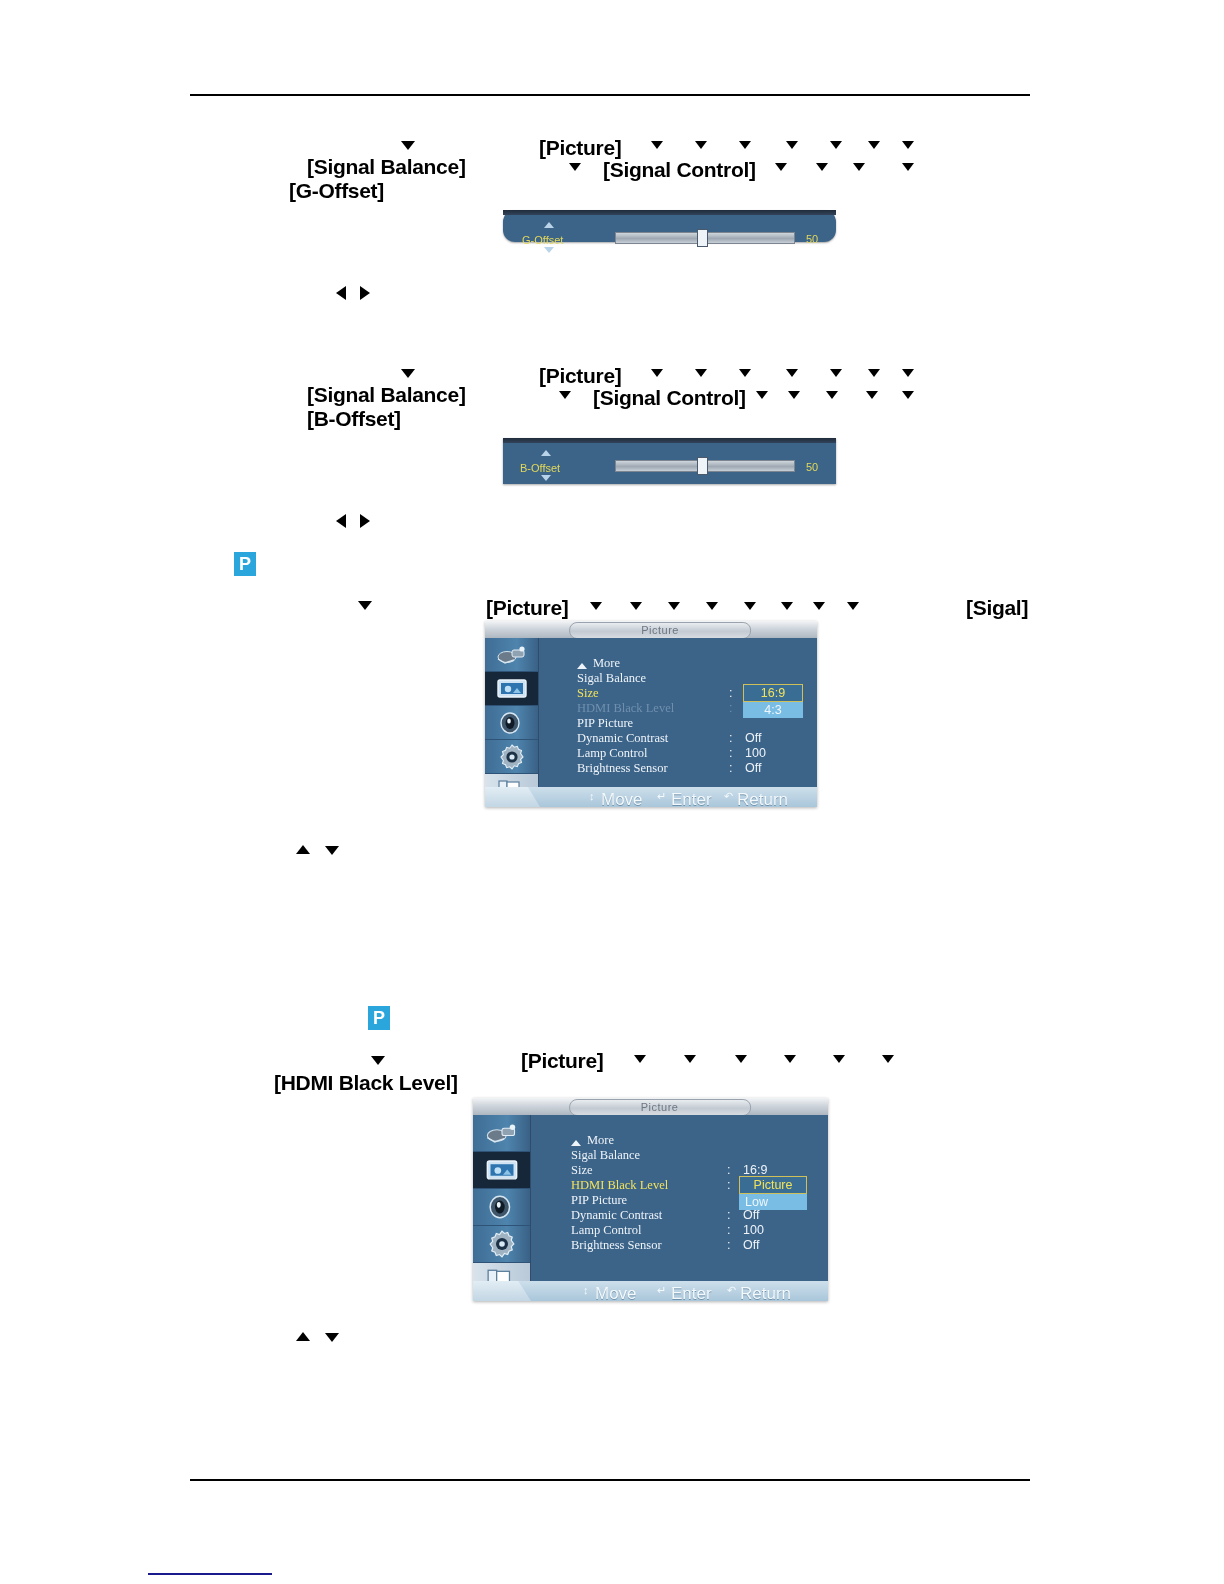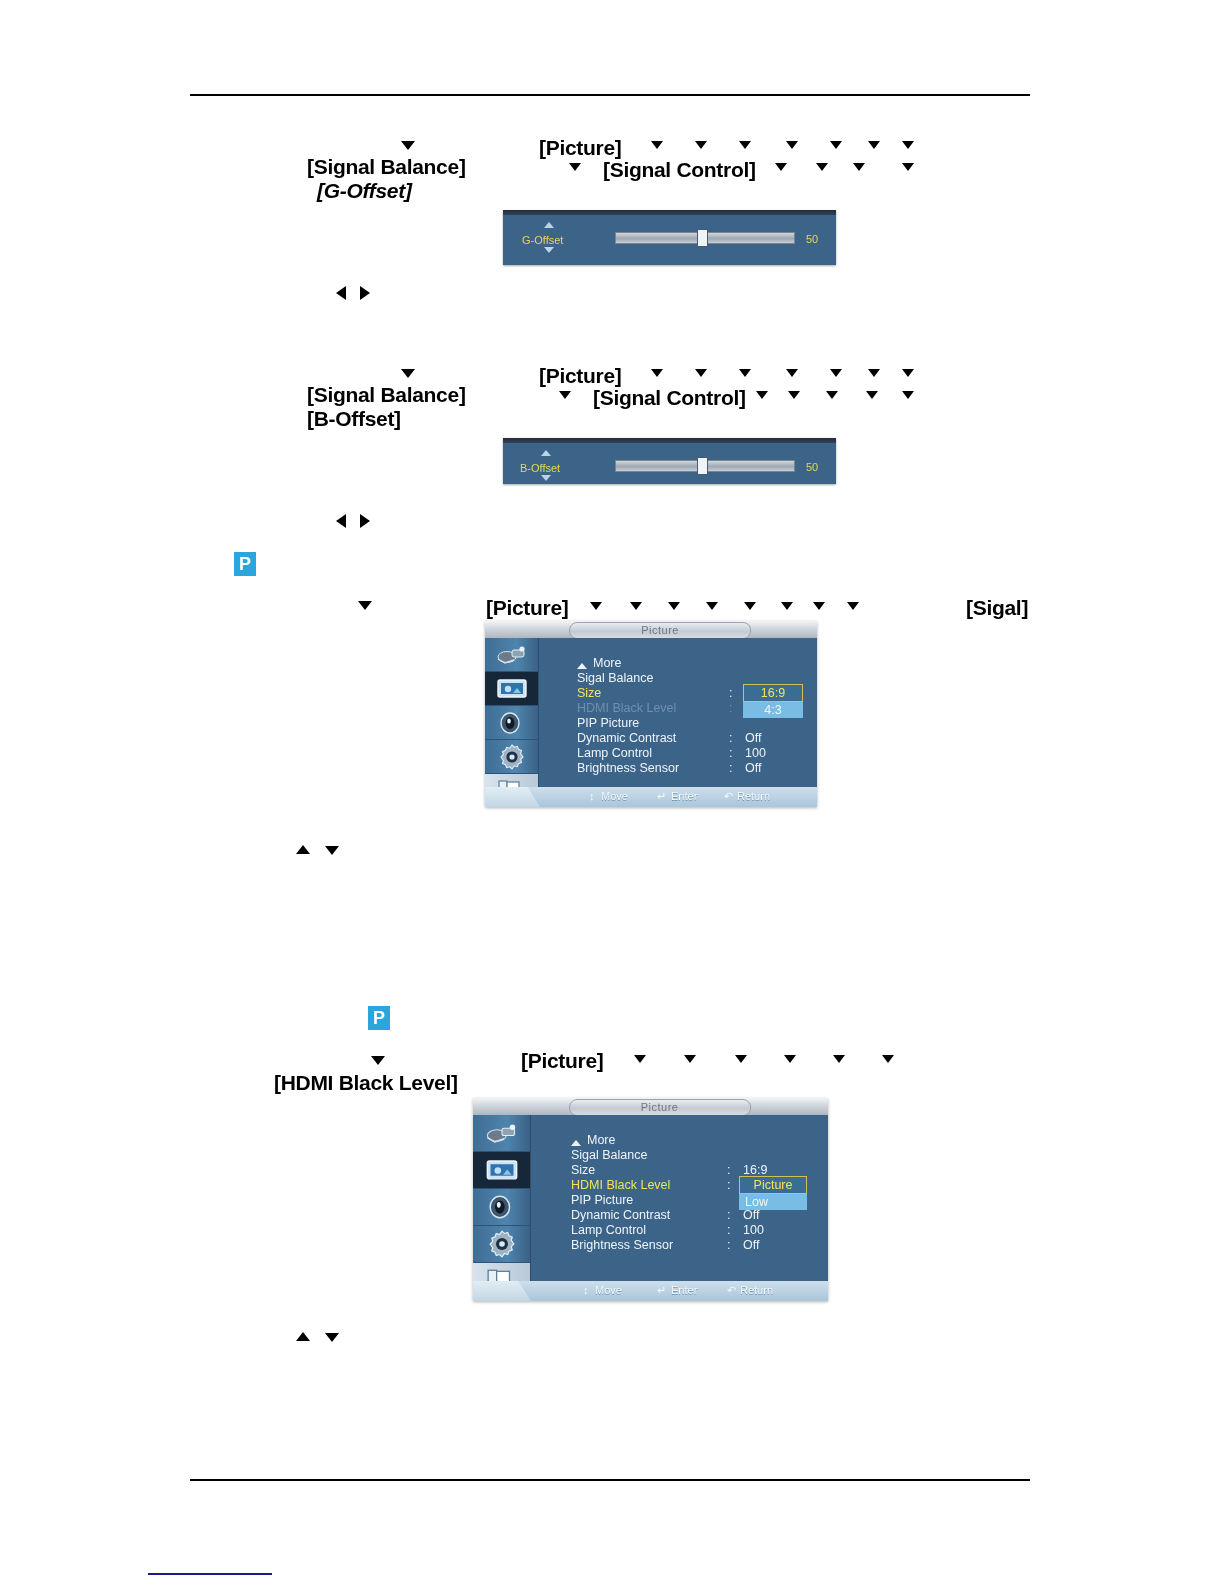--- a/index.html
+++ b/index.html
@@ -177,21 +177,21 @@
   }
   .osd-body{
     position:absolute;left:54px;top:17px;right:0;bottom:0;
     background:#3c6388;
   }
   .osd-row{
     position:absolute;
     left:38px;
     font-size:12.5px;
     color:#eef4fa;
-    font-family:Liberation Sans, sans-serif;
+    font-family:Liberation Serif, serif;
     white-space:nowrap;
   }
   .osd-row.dim{color:#6f90ad;}
   .osd-row.sel{color:#f2e35c;}
   .osd-colon{
     position:absolute;
     font-size:12.5px;color:#eef4fa;
     font-family:"Liberation Sans", sans-serif;
   }
   .osd-colon.dim{color:#6f90ad;}
@@ -224,21 +224,21 @@
   .dd .opt.alt{
     color:#eef6fc;
     background:#79bde4;
   }
   .osd-foot{
     position:absolute;left:0;right:0;bottom:0;height:20px;
     background:linear-gradient(#cddfeb,#a9c6da);
   }
   .osd-foot .fitem{
     position:absolute;
-    font-size:11px;
+    font-size:17px;
     color:#f4f9fc;
     font-family:"Liberation Sans", sans-serif;
     white-space:nowrap;
     text-shadow:0 1px 0 rgba(70,110,140,.6);
   }
   .osd-foot .fglyph{
     position:absolute;
     font-size:11px;color:#f4f9fc;
   }
   .foot-notch{
@@ -254,39 +254,39 @@
 <div class="page">
 
   <div class="rule top"></div>
   <div class="rule bottom"></div>
   <div class="footnote-rule"></div>
 
   <div>
 
     <div class="arrow down" style="left:401px;top:141px;"></div>
     <div class="atext bracket" style="left:307px;top:155px;">[Signal Balance]</div>
-    <div class="atext bracket" style="left:317px;top:179px;font-style:italic;">[G-Offset]</div>
+    <div class="atext bracket" style="left:289px;top:179px;">[G-Offset]</div>
 
     <div class="atext bracket" style="left:539px;top:136px;">[Picture]</div>
     <div class="arrow down sm" style="left:651px;top:141px;"></div>
     <div class="arrow down sm" style="left:695px;top:141px;"></div>
     <div class="arrow down sm" style="left:739px;top:141px;"></div>
     <div class="arrow down sm" style="left:786px;top:141px;"></div>
     <div class="arrow down sm" style="left:830px;top:141px;"></div>
     <div class="arrow down sm" style="left:868px;top:141px;"></div>
     <div class="arrow down sm" style="left:902px;top:141px;"></div>
 
     <div class="arrow down sm" style="left:569px;top:163px;"></div>
     <div class="atext bracket" style="left:603px;top:158px;">[Signal Control]</div>
     <div class="arrow down sm" style="left:775px;top:163px;"></div>
     <div class="arrow down sm" style="left:816px;top:163px;"></div>
     <div class="arrow down sm" style="left:853px;top:163px;"></div>
     <div class="arrow down sm" style="left:902px;top:163px;"></div>
 
-    <div class="osd-slider" style="left:503px;top:210px;width:333px;height:55px;">
+    <div class="osd-slider" style="left:503px;top:210px;width:333px;height:32px;border-radius:12px;">
       <div class="topbar"></div>
       <div class="sl-up" style="left:41px;top:12px;"></div>
       <div class="sl-label" style="left:19px;top:24px;">G-Offset</div>
       <div class="sl-dn" style="left:41px;top:37px;"></div>
       <div class="track" style="left:112px;top:22px;width:178px;">
         <div class="knob" style="left:81px;top:-4px;"></div>
       </div>
       <div class="sl-val" style="left:303px;top:23px;">50</div>
     </div>
 

